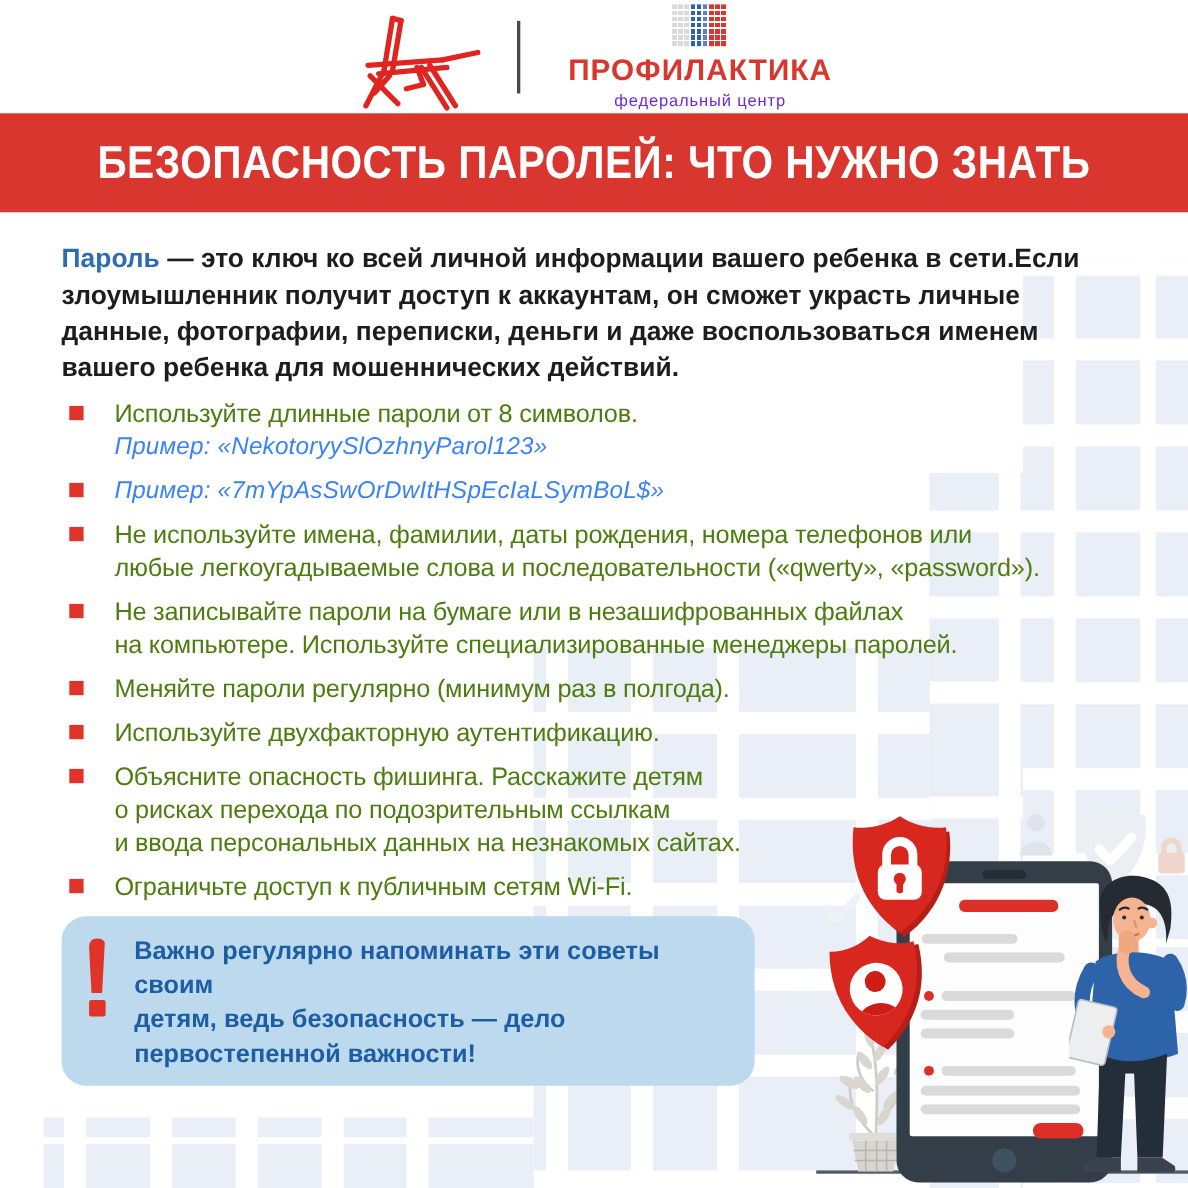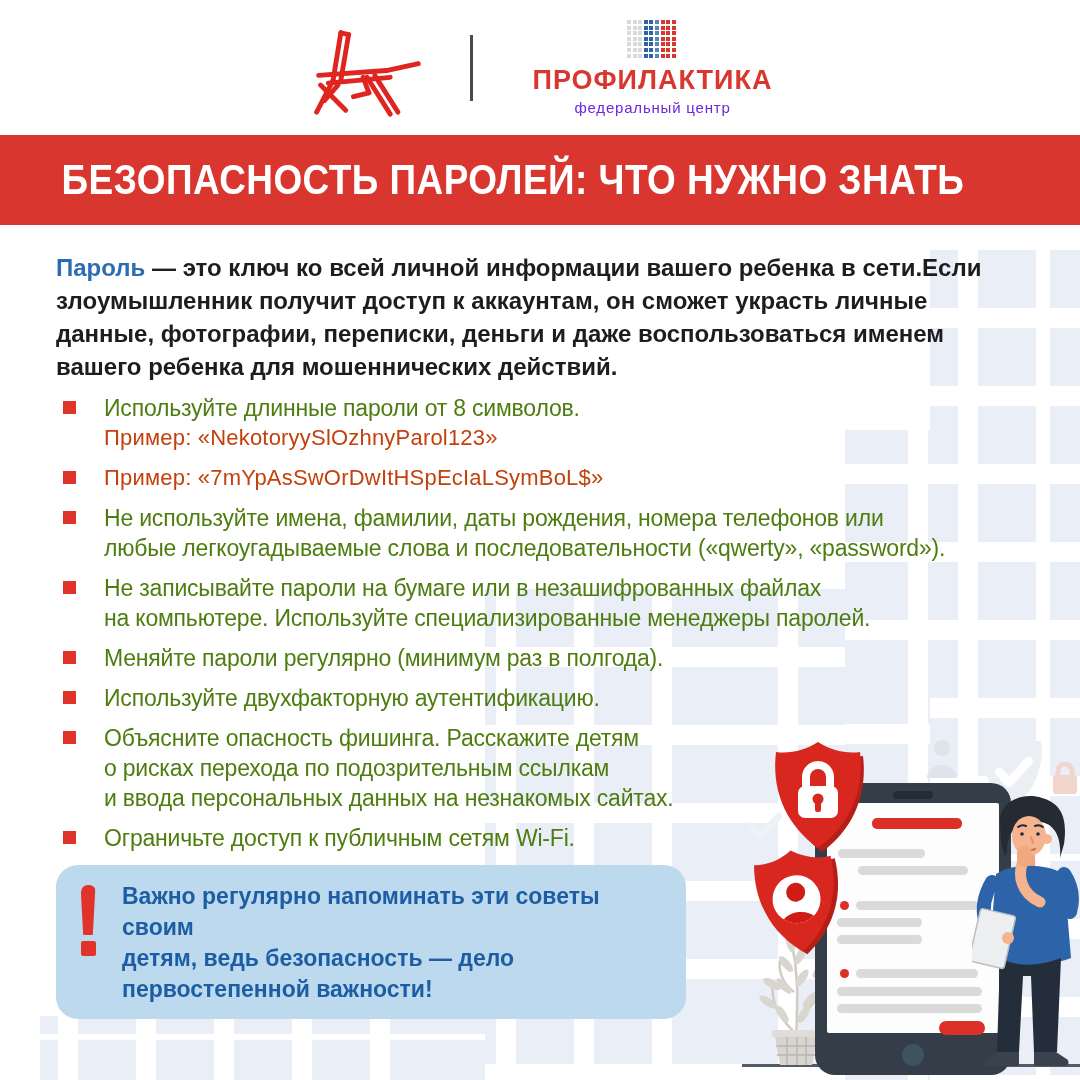--- a/index.html
+++ b/index.html
@@ -11,48 +11,48 @@
     background-image:
       repeating-linear-gradient(to bottom, rgba(255,255,255,0) 0 58px, #ffffff 58px 78px),
       repeating-linear-gradient(to right, #e9eef7 0 58px, rgba(255,255,255,0) 58px 78px);
   }
   .pxA{left:930px;top:235px;width:150px;height:845px;background-position:-930px -219px,-930px -219px;}
   .pxB{left:485px;top:585px;width:360px;height:495px;background-position:-485px -569px,-485px -569px;}
   .pxC{left:40px;top:1016px;width:445px;height:64px;background-position:-40px -1000px,-40px -1000px;}
   .pxD{left:845px;top:430px;width:85px;height:650px;background-position:-845px -414px,-845px -414px;}
 
   
-  .header{position:relative;z-index:2;height:135px;display:flex;align-items:center;justify-content:center;gap:16px;background:#fff;}
+  .header{position:relative;z-index:2;height:103px;display:flex;align-items:center;justify-content:center;gap:0;background:#fff;}
   .chair{width:118px;height:92px;margin-top:6px;}
   .logo-divider{width:3px;height:66px;background:#4a4a4a;margin:0 44px 0 28px;}
   .brand{display:flex;flex-direction:column;align-items:center;}
   .flag{width:50px;height:38px;margin-bottom:7px;
     background-image:
       repeating-linear-gradient(to right, transparent 0 4.1px, #fff 4.1px 5.6px),
       repeating-linear-gradient(to bottom, transparent 0 4.1px, #fff 4.1px 5.6px),
       linear-gradient(to right, #dadada 0 33%, #2f62a7 33% 55%, #5b84bd 55% 66%, #d8362e 66% 100%);
   }
   .brand-title{font-size:27px;font-weight:bold;color:#d8362e;letter-spacing:1px;}
   .brand-subtitle{font-size:15px;color:#6d28d9;letter-spacing:.8px;margin-top:3px;}
 
   
-  .banner{position:relative;z-index:2;height:90px;background:#d8362e;display:flex;align-items:center;}
+  .banner{position:relative;z-index:2;height:90px;background:#d8362e;display:flex;align-items:center;justify-content:center;}
   .banner h1{margin:0;color:#fff;font-size:42px;font-weight:800;white-space:nowrap;letter-spacing:.5px;transform:scaleX(.88);transform-origin:center;}
 
   
   .content{position:relative;z-index:2;padding:26px 20px 0 56px;}
   .intro{margin:0;font-size:24px;line-height:33px;font-weight:bold;color:#1d1d1f;max-width:985px;}
   .intro .lead{color:#2b6cb3;}
   .intro-lines{white-space:pre-line;}
 
   .tips{list-style:none;margin:10px 0 0 0;padding:0;}
   .tip{display:flex;margin-bottom:10px;}
   .tip-bullet{flex:0 0 13px;width:13px;height:13px;background:#e0342b;margin:8px 28px 0 7px;}
   .tip-text{font-size:23px;line-height:30px;color:#4d7c0f;letter-spacing:-.2px;white-space:pre-line;}
-  .tip-example{font-size:22px;line-height:30px;color:#c2410c;font-weight:300;letter-spacing:.2px;white-space:pre-line;}
+  .tip-example{font-size:22px;line-height:30px;color:#3b82f6;font-style:italic;font-weight:300;letter-spacing:.2px;white-space:pre-line;}
 
   
   .callout{position:relative;margin-top:12px;width:630px;min-height:115px;box-sizing:border-box;background:#bcd9ed;border-radius:22px;display:flex;align-items:flex-start;padding:14px 16px 14px 24px;}
   .exclaim{flex:0 0 16px;display:flex;flex-direction:column;align-items:center;margin:6px 26px 0 0;}
   .exclaim .bar{width:15px;height:50px;background:#e0342b;border-radius:7px 7px 4px 4px;clip-path:polygon(0 0,100% 0,82% 100%,18% 100%);}
   .exclaim .dot{width:15px;height:15px;background:#e0342b;margin-top:6px;border-radius:2px;}
   .callout-text{margin:0;font-size:23px;line-height:31px;font-weight:bold;color:#1d5da4;white-space:pre-line;padding-top:2px;}
 
   
   .illo{position:absolute;z-index:1;pointer-events:none;}

